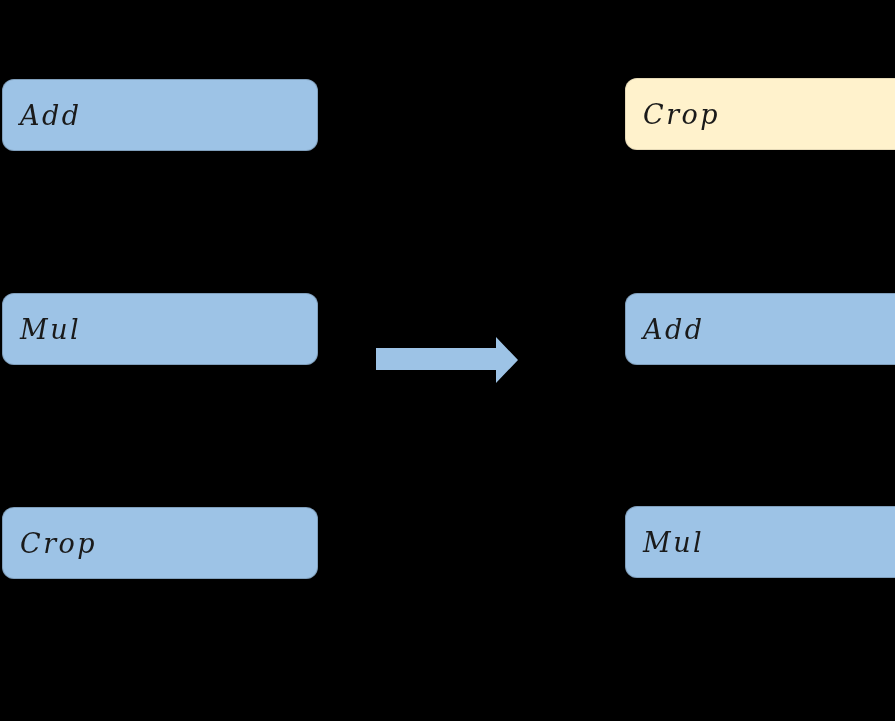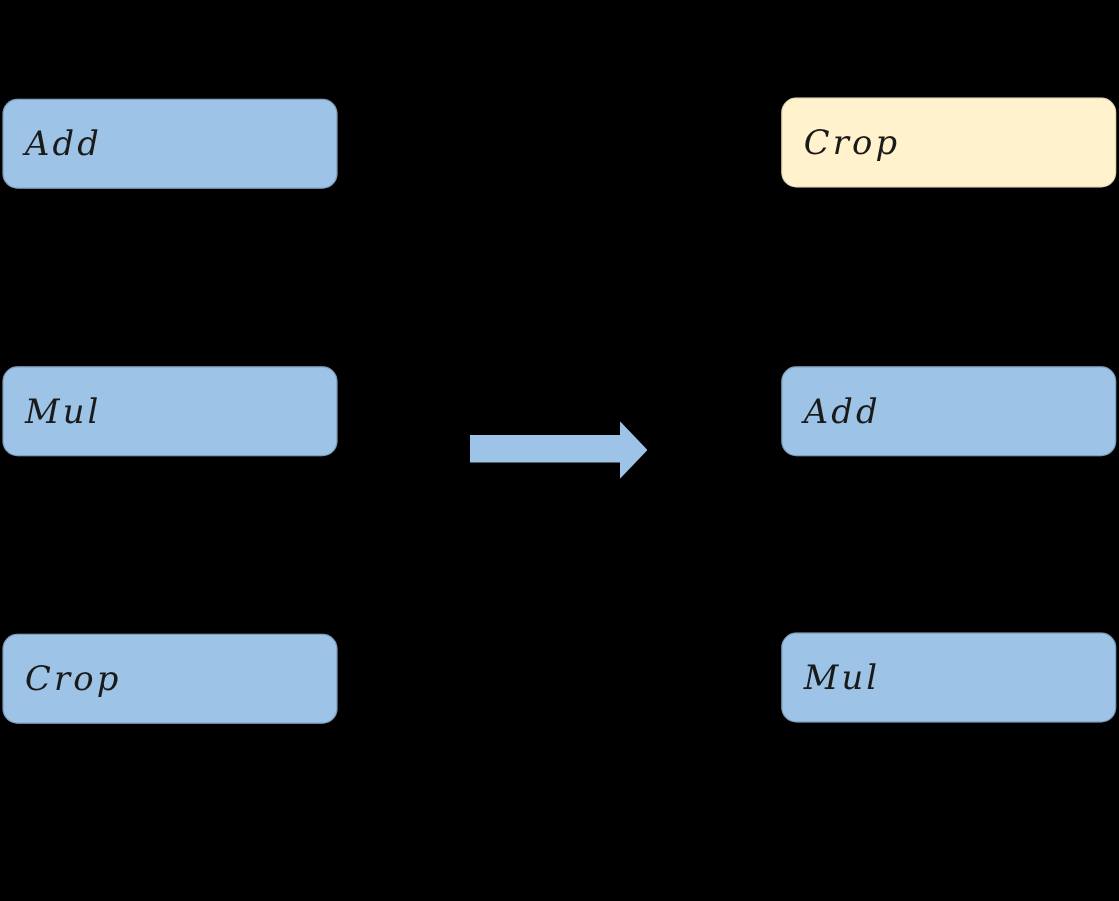--- a/index.html
+++ b/index.html
@@ -9,21 +9,21 @@
   body {
     width: 895px;
     height: 721px;
     background: #000000;
     position: relative;
     overflow: hidden;
     font-family: "DejaVu Serif", serif;
   }
   .node {
     position: absolute;
-    width: 268px;
+    width: 316px;
     height: 72px;
     border-radius: 12px;
     box-sizing: border-box;
     display: flex;
     align-items: center;
     padding-left: 18px;
     font-style: italic;
     font-size: 27px;
     letter-spacing: 2.5px;
     color: #1a1a1a;

